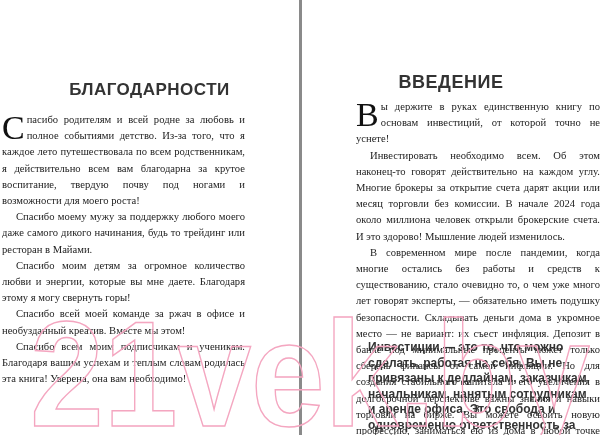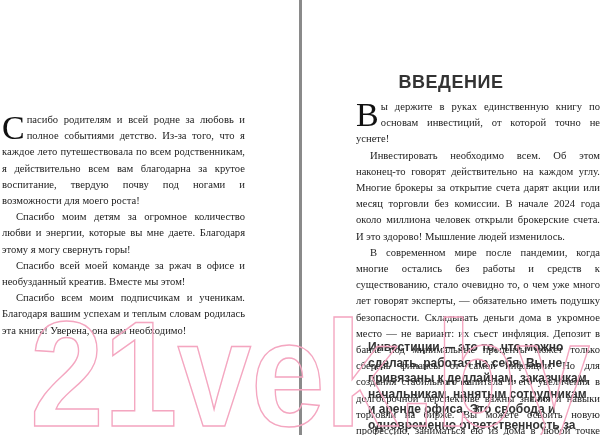--- a/index.html
+++ b/index.html
@@ -18,22 +18,24 @@
   .body-text p.first { text-indent:0; }
   .dropcap { float:left; font-size:34px; line-height:28px; margin:2px 2px 0 0; font-family:"Liberation Serif", serif; color:#111; }
   .callout { position:absolute; left:66px; width:225px; top:340px; font-family:"Liberation Sans", sans-serif; font-weight:bold; font-size:12px; line-height:15.5px; color:#333; }
   .page-number { position:absolute; left:172px; top:404px; font-family:"Liberation Sans", sans-serif; font-size:10px; color:#333; }
   .watermark { position:absolute; left:30px; top:308px; width:560px; height:130px; pointer-events:none; }
 </style>
 </head>
 <body>
 
 <div class="page page-left">
+  <div class="heading h-left">БЛАГОДАРНОСТИ</div>
   <div class="body-text body-left">
     <p class="first"><span class="dropcap">С</span><span>пасибо родителям и всей родне за любовь и полное событиями детство. Из-за того, что я каждое лето путешествовала по всем родственникам, я действительно всем вам благодарна за крутое воспитание, твердую почву под ногами и возможности для моего роста!</span></p>
+    <p>Спасибо моему мужу за поддержку любого моего даже самого дикого начинания, будь то трейдинг или ресторан в Майами.</p>
     <p>Спасибо моим детям за огромное количество любви и энергии, которые вы мне даете. Благодаря этому я могу свернуть горы!</p>
     <p>Спасибо всей моей команде за ржач в офисе и необузданный креатив. Вместе мы этом!</p>
     <p>Спасибо всем моим подписчикам и ученикам. Благодаря вашим успехам и теплым словам родилась эта книга! Уверена, она вам необходимо!</p>
   </div>
 </div>
 
 <div class="gutter"></div>
 
 <div class="page page-right">
   <div class="heading h-right">ВВЕДЕНИЕ</div>

